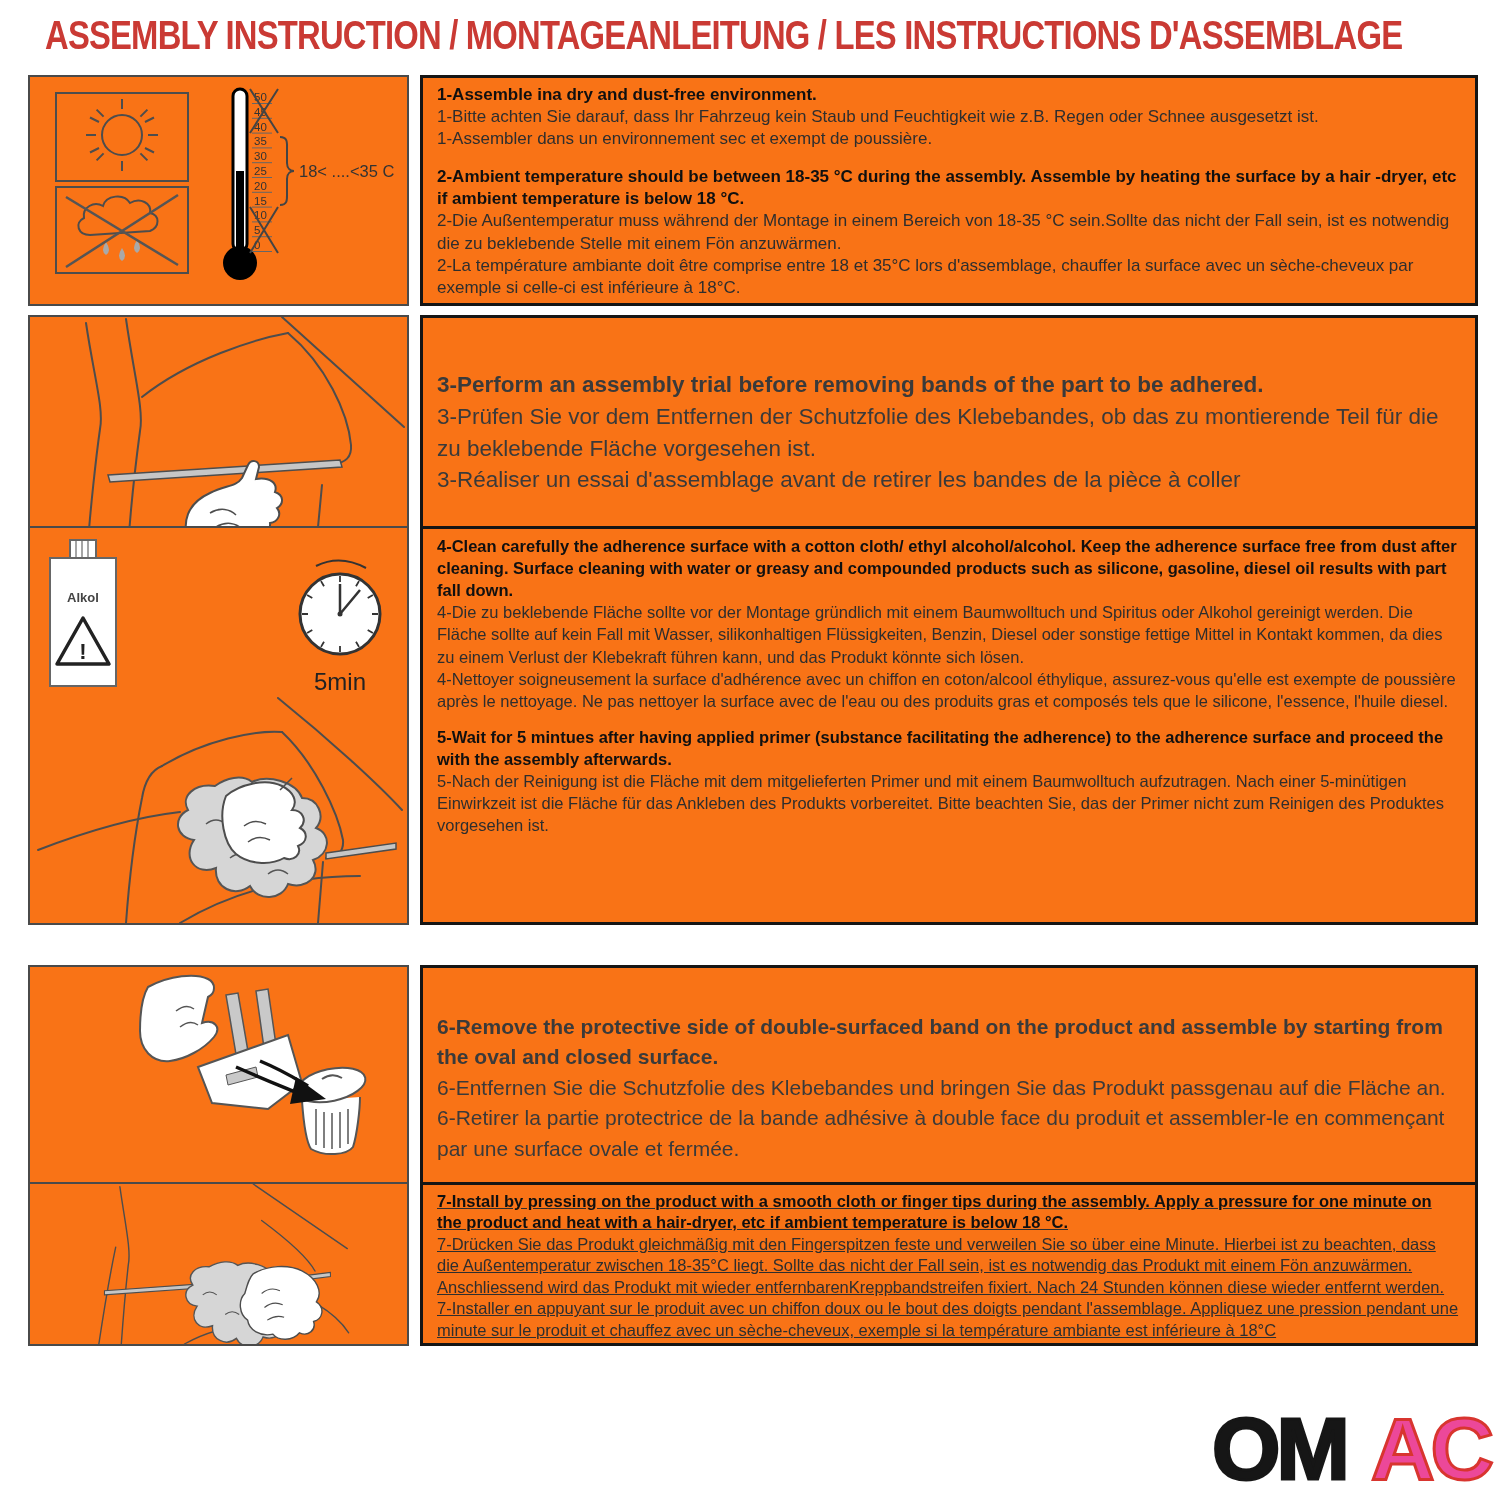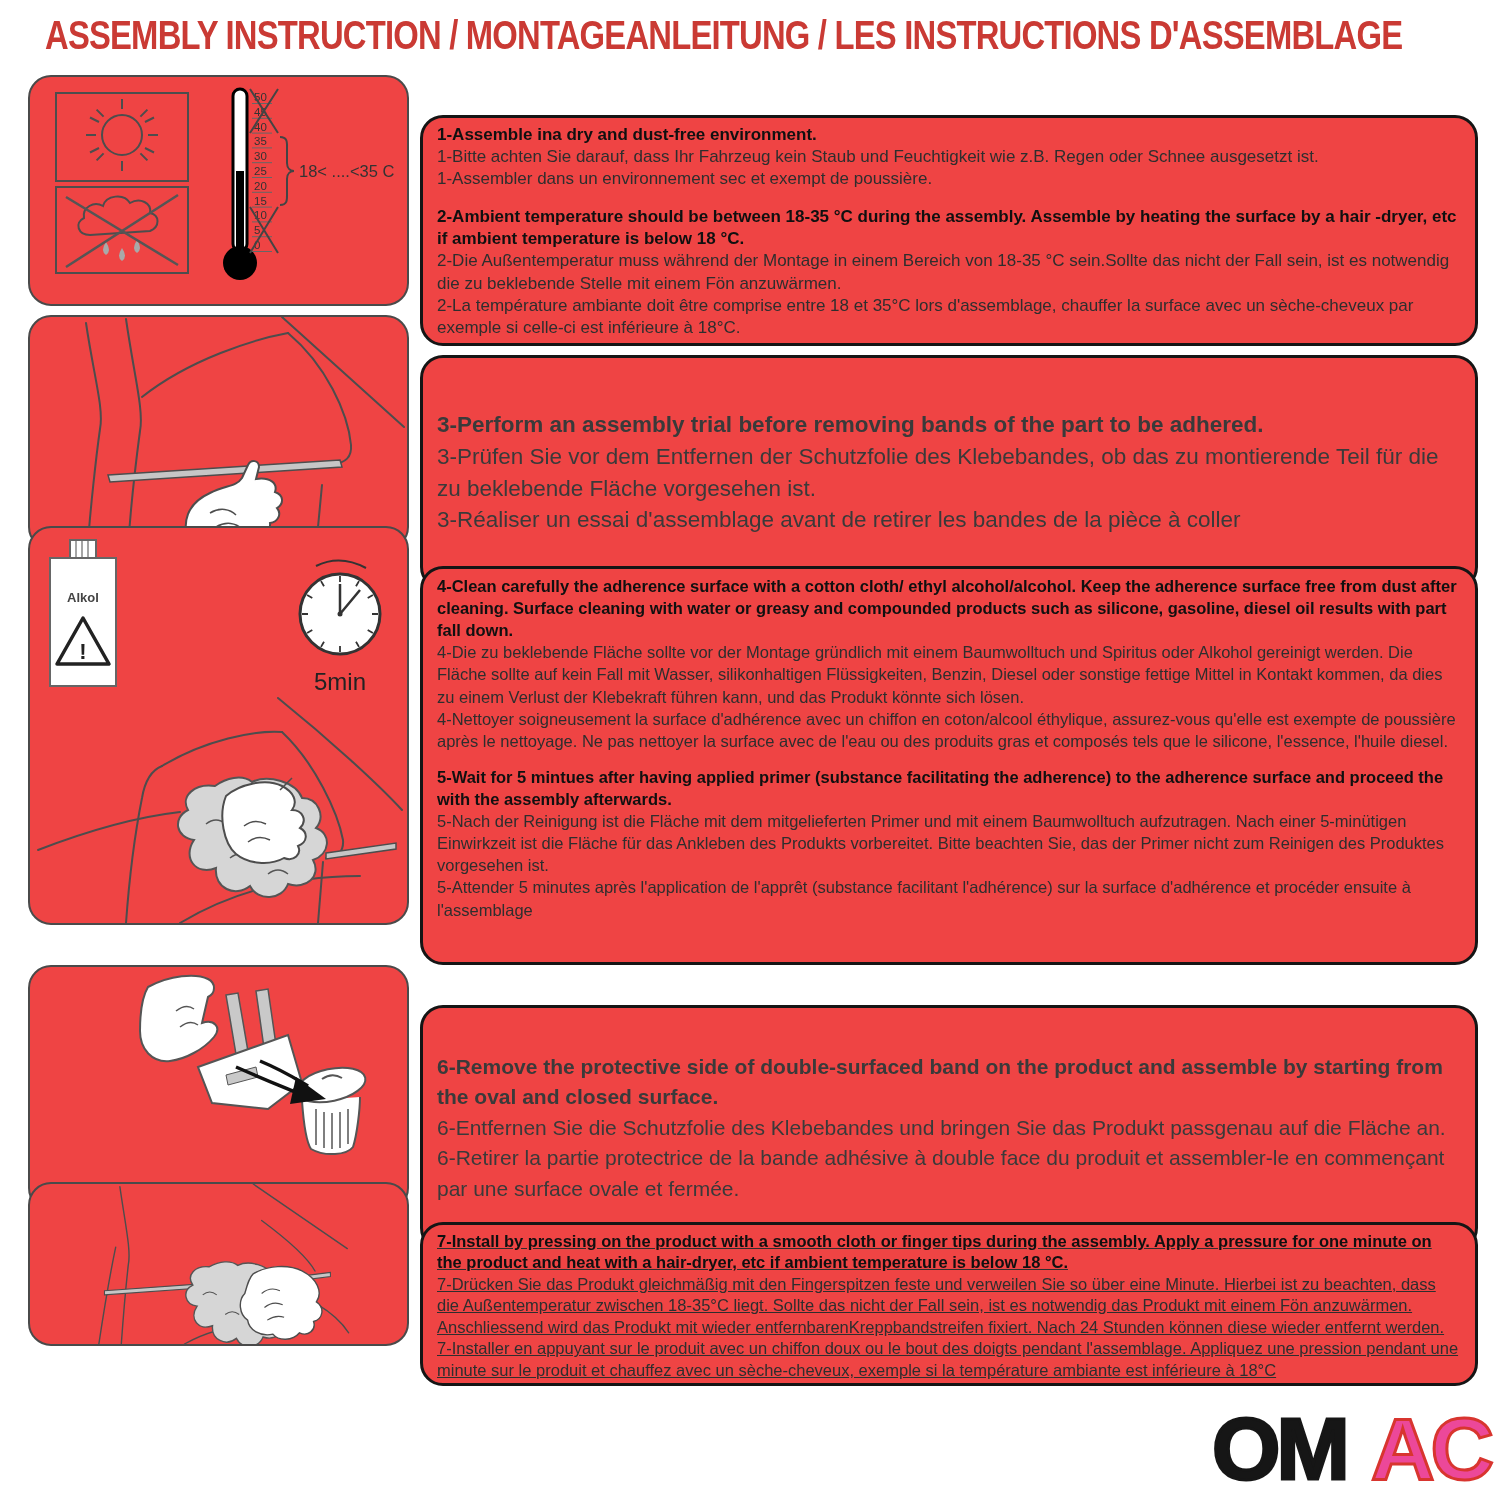--- a/index.html
+++ b/index.html
@@ -1,24 +1,24 @@
 <!DOCTYPE html>
 <html><head>
 <meta charset="utf-8">
 <style>
   html,body{margin:0;padding:0;}
   body{width:1500px;height:1500px;background:#ffffff;position:relative;
        font-family:"Liberation Sans",sans-serif;color:#2e2e2e;overflow:hidden;}
   .title{position:absolute;top:12px;left:45px;margin:0;font-size:41px;font-weight:bold;
          color:#ca3a34;letter-spacing:-1px;white-space:nowrap;
          transform:scaleX(.80);transform-origin:left center;}
-  .abs{position:absolute;box-sizing:border-box;background:#ef4444;border-radius:23px;}
+  .abs{position:absolute;box-sizing:border-box;background:#f97316;}
   .illus{left:28px;width:381px;border:2px solid #4a4a4a;}
   .illus svg{display:block;width:100%;height:100%;}
-  .txt{left:420px;width:1058px;border:3px solid #151515;padding:6px 16px 6px 14px;margin-top:40px;}
+  .txt{left:420px;width:1058px;border:3px solid #151515;padding:6px 16px 6px 14px;}
   #il1,#tx1{top:75px;height:231px;}
   #il2,#tx2{top:315px;height:235px;}
   #il3,#tx3{top:526px;height:399px;}
   #il4,#tx4{top:965px;height:246px;}
   #il5,#tx5{top:1182px;height:164px;text-decoration:underline;}
   #tx2,#tx4{display:flex;flex-direction:column;justify-content:center;}
   .txt p{margin:0;}
   .b{font-weight:bold;color:#101010;}
   .s1 p{font-size:17px;line-height:1.30;}
   .s2 p{font-size:22.5px;line-height:1.42;color:#3a3a3a;}
@@ -153,21 +153,20 @@
     </g>
   </svg>
 </div>
 <div class="abs txt s3" id="tx3">
   <p class="b">4-Clean carefully the adherence surface with a cotton cloth/ ethyl alcohol/alcohol. Keep the adherence surface free from dust after cleaning. Surface cleaning with water or greasy and compounded products such as silicone, gasoline, diesel oil results with part fall down.</p>
   <p>4-Die zu beklebende Fläche sollte vor der Montage gründlich mit einem Baumwolltuch und Spiritus oder Alkohol gereinigt werden. Die Fläche sollte auf kein Fall mit Wasser, silikonhaltigen Flüssigkeiten, Benzin, Diesel oder sonstige fettige Mittel in Kontakt kommen, da dies zu einem Verlust der Klebekraft führen kann, und das Produkt könnte sich lösen.</p>
   <p>4-Nettoyer soigneusement la surface d'adhérence avec un chiffon en coton/alcool éthylique, assurez-vous qu'elle est exempte de poussière après le nettoyage. Ne pas nettoyer la surface avec de l'eau ou des produits gras et composés tels que le silicone, l'essence, l'huile diesel.</p>
   <div class="gap3"></div>
   <p class="b">5-Wait for 5 mintues after having applied primer (substance facilitating the adherence) to the adherence surface and proceed the with the assembly afterwards.</p>
   <p>5-Nach der Reinigung ist die Fläche mit dem mitgelieferten Primer und mit einem Baumwolltuch aufzutragen. Nach einer 5-minütigen Einwirkzeit ist die Fläche für das Ankleben des Produkts vorbereitet. Bitte beachten Sie, das der Primer nicht zum Reinigen des Produktes vorgesehen ist.</p>
-  <p>5-Attender 5 minutes après l'application de l'apprêt (substance facilitant l'adhérence) sur la surface d'adhérence et procéder ensuite à l'assemblage</p>
 </div>
 
 <div class="abs illus" id="il4">
   <svg viewBox="0 0 377 242">
     <polygon points="196,28 208,26 220,96 208,99" fill="#c9c9c9" stroke="#555" stroke-width="1.5"></polygon>
     <polygon points="226,24 238,22 248,92 236,95" fill="#c9c9c9" stroke="#555" stroke-width="1.5"></polygon>
     <path d="M168,100 L258,68 L272,116 L238,142 L182,136 Z" fill="#fff" stroke="#555" stroke-width="2"></path>
     <polygon points="196,108 226,100 228,110 198,118" fill="#c9c9c9" stroke="#555" stroke-width="1"></polygon>
     <g>
       <path d="M118,20 C140,8 166,6 178,12 C186,16 186,26 178,30 L172,56 C184,52 192,60 184,70 C174,82 156,92 140,94 C122,96 110,82 110,64 C110,46 112,30 118,20 Z" fill="#fff" stroke="#555" stroke-width="2"></path>

